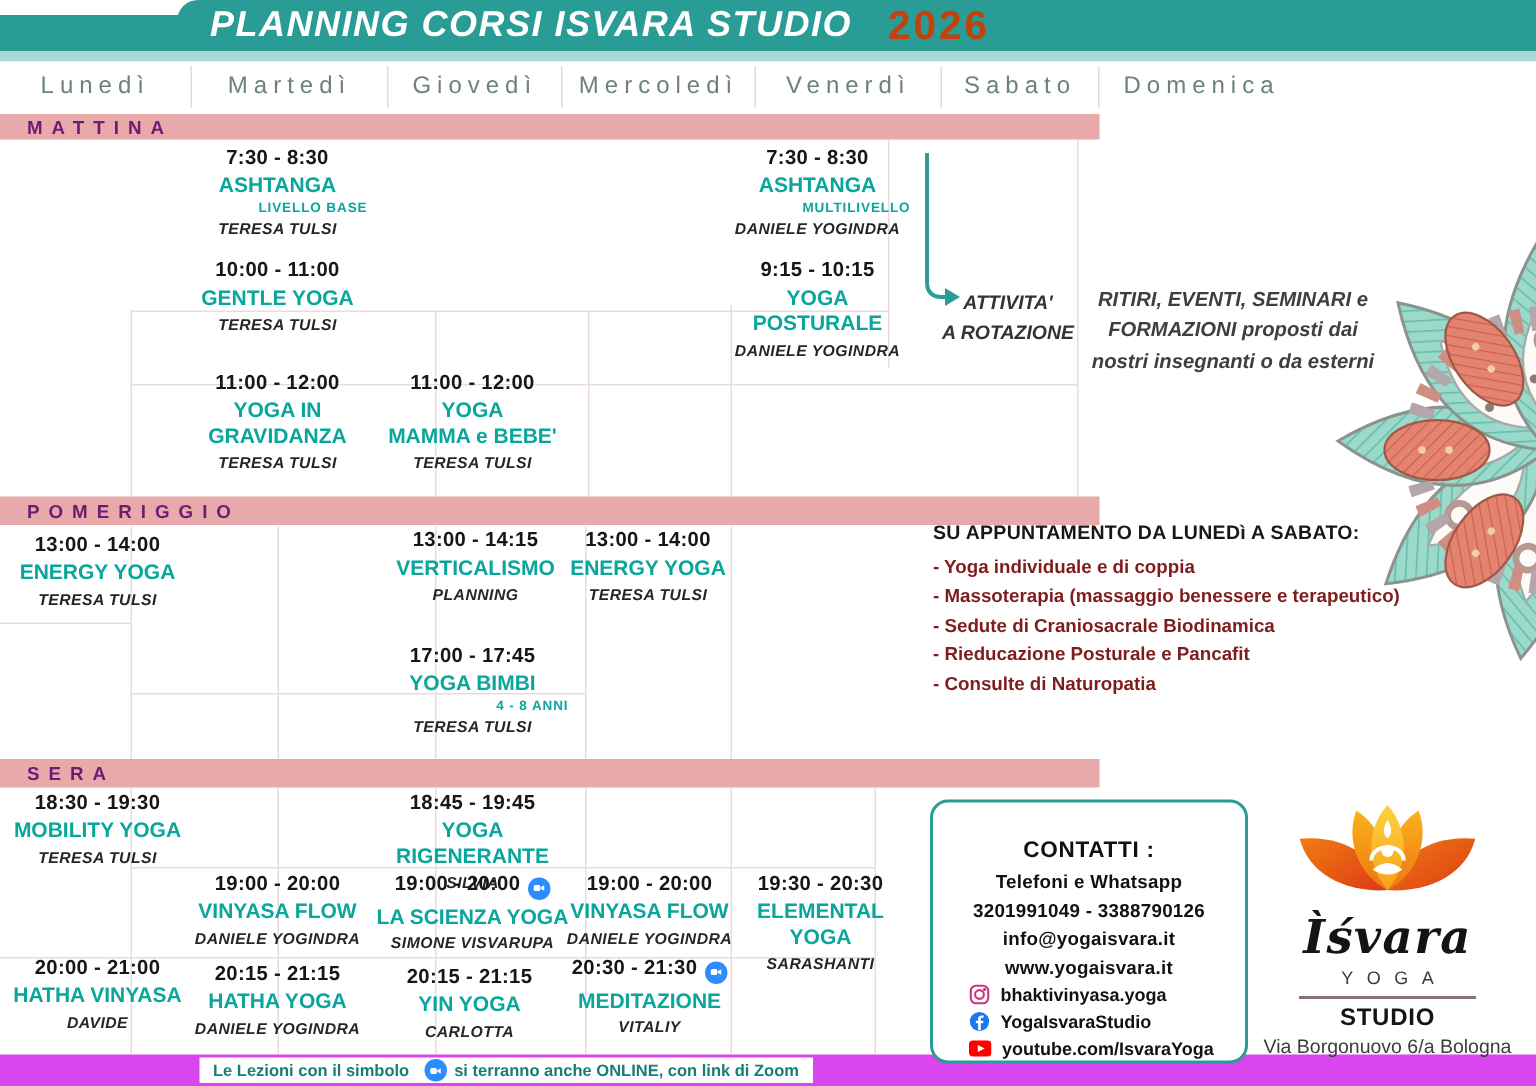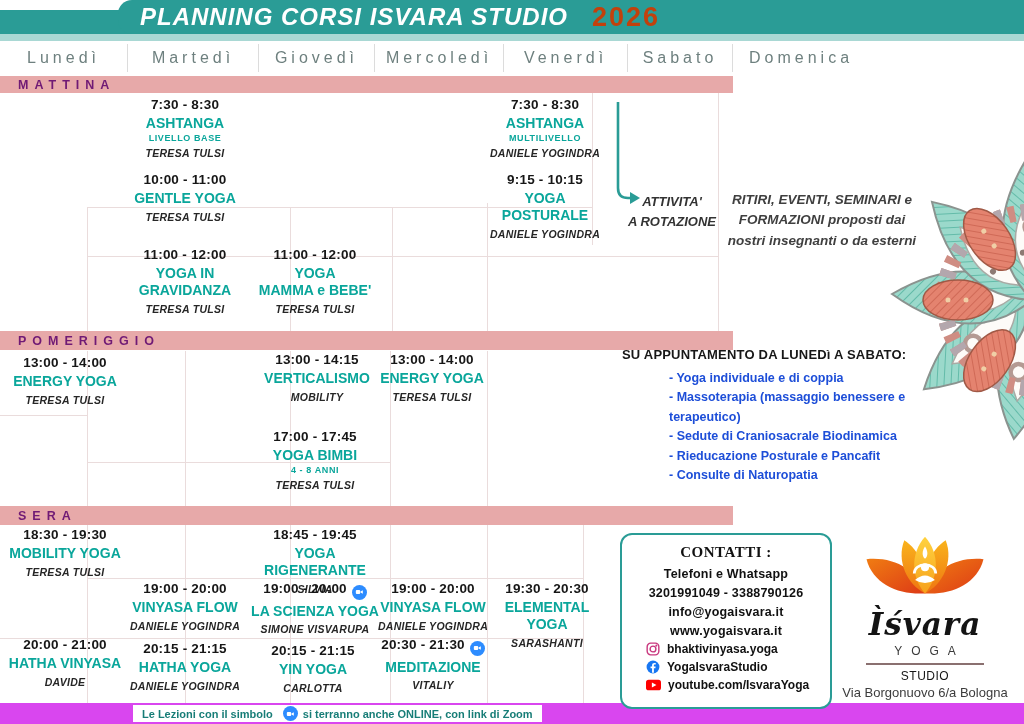--- a/index.html
+++ b/index.html
@@ -21,51 +21,51 @@
   
   .banner{position:absolute;left:0;width:733px;background:#e7a9a9;color:#701a75;font-weight:700;
           font-size:12.5px;letter-spacing:6px;display:flex;align-items:center;padding-left:18px;
           box-sizing:border-box;}
   
   .gl{position:absolute;background:#eadcdc;}
   
   .cls{position:absolute;text-align:center;}
   .cls .time{font-weight:700;font-size:13.5px;color:#161616;letter-spacing:.2px;white-space:nowrap;}
   .cls .cname{font-weight:700;font-size:14px;color:#0aa69b;margin-top:3px;line-height:1.2;white-space:pre-line;}
-  .cls .lvl{font-weight:700;font-size:9px;color:#0aa69b;margin-top:1px;letter-spacing:.6px;}
+  .cls .lvl{font-weight:700;font-size:9px;color:#0aa69b;margin-top:1px;letter-spacing:.6px;text-align:right;}
   .cls .teacher{font-style:italic;font-weight:700;font-size:10.5px;color:#262626;margin-top:4px;letter-spacing:.3px;}
   .zicon{display:none;width:15px;height:15px;background:#2d8cff;border-radius:50%;
          vertical-align:-3px;margin-left:5px;text-align:center;line-height:0;}
   .zicon svg{margin-top:3.5px;}
   .zicon.show{display:inline-block;}
   
   .rotation-note{position:absolute;left:622px;top:192px;width:100px;text-align:center;
                  font-style:italic;font-weight:700;font-size:13px;color:#333;line-height:1.55;}
   .side-note{position:absolute;left:722px;top:190px;width:200px;text-align:center;font-style:italic;
              font-weight:600;font-size:13.5px;color:#3f3f3f;line-height:1.5;}
   .appt{position:absolute;left:622px;top:347px;width:330px;color:#171717;}
   .appt .appt-title{font-weight:800;font-size:13px;letter-spacing:.2px;}
   .appt ul{list-style:none;margin:7px 0 0 0;padding:0;}
-  .appt li{font-size:12.5px;font-weight:600;line-height:1.55;color:#1d4ed8;margin-left:47px;}
+  .appt li{font-size:12.5px;font-weight:600;line-height:1.55;color:#7f1d1d;}
   
   .contacts{position:absolute;left:620px;top:533px;width:212px;height:176px;background:#fff;
             border:2.5px solid #2a9c96;border-radius:12px;z-index:6;box-sizing:border-box;
             text-align:center;color:#111;}
-  .contacts .c-title{font-weight:800;font-size:15px;margin-top:9px;letter-spacing:.5px;font-family:Liberation Serif, serif;}
+  .contacts .c-title{font-weight:800;font-size:15px;margin-top:23px;letter-spacing:.5px;}
   .contacts .c-line{font-weight:700;font-size:12.5px;margin-top:6px;letter-spacing:.2px;}
   .contacts .c-line.small-gap{margin-top:5px;}
   .social{display:flex;align-items:center;gap:7px;margin:4px 0 0 24px;font-weight:600;font-size:12px;}
   .social svg{flex:0 0 auto;}
   
   .logo{position:absolute;left:842px;top:534px;width:166px;text-align:center;z-index:6;}
   .logo .lname{font-family:"DejaVu Serif",serif;font-style:italic;font-weight:700;font-size:31px;
                color:#141414;margin-top:-4px;letter-spacing:1px;}
   .logo .lsub{font-size:12px;letter-spacing:9px;color:#3a3a3a;margin-top:2px;padding-left:9px;}
   .logo .ldiv{width:118px;height:1.5px;background:#8a7070;margin:5px auto 4px auto;}
-  .logo .lstudio{font-weight:400;font-size:12px;color:#151515;letter-spacing:.5px;}
+  .logo .lstudio{font-weight:700;font-size:16px;color:#151515;letter-spacing:.5px;}
   .logo .laddr{font-size:13px;color:#3c3c3c;margin-top:2px;}
   
   .footer{position:absolute;left:0;top:703px;width:1024px;height:21px;background:#d946ef;}
   .footer-pill{position:absolute;left:133px;top:2px;height:17px;background:#fff;display:flex;
                align-items:center;padding:0 9px;gap:5px;}
   .footer-pill span{color:#177d77;font-weight:700;font-size:11px;white-space:nowrap;}
   .mandala{position:absolute;right:0;top:72px;pointer-events:none;}
   .arrow-svg{position:absolute;left:610px;top:100px;}
 </style>
 </head>
@@ -301,21 +301,21 @@
       <div class="time"><span class="time-text">13:00 - 14:00</span></div>
       <div class="cname">ENERGY YOGA</div>
 
       <div class="teacher">TERESA TULSI</div>
     </div>
 
     <div class="cls" style="left: 253px; top: 352px; width: 128px;">
       <div class="time"><span class="time-text">13:00 - 14:15</span></div>
       <div class="cname">VERTICALISMO</div>
 
-      <div class="teacher">MOBILITY</div>
+      <div class="teacher">PLANNING</div>
     </div>
 
     <div class="cls" style="left: 371px; top: 352px; width: 122px;">
       <div class="time"><span class="time-text">13:00 - 14:00</span></div>
       <div class="cname">ENERGY YOGA</div>
 
       <div class="teacher">TERESA TULSI</div>
     </div>
 
     <div class="cls" style="left: 251px; top: 429px; width: 128px;">

